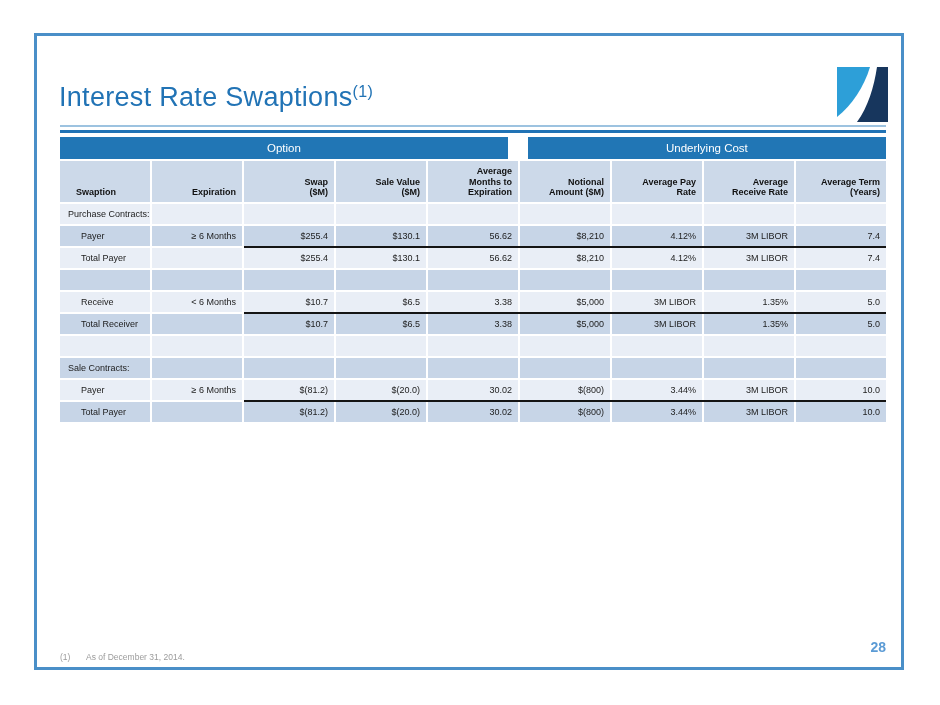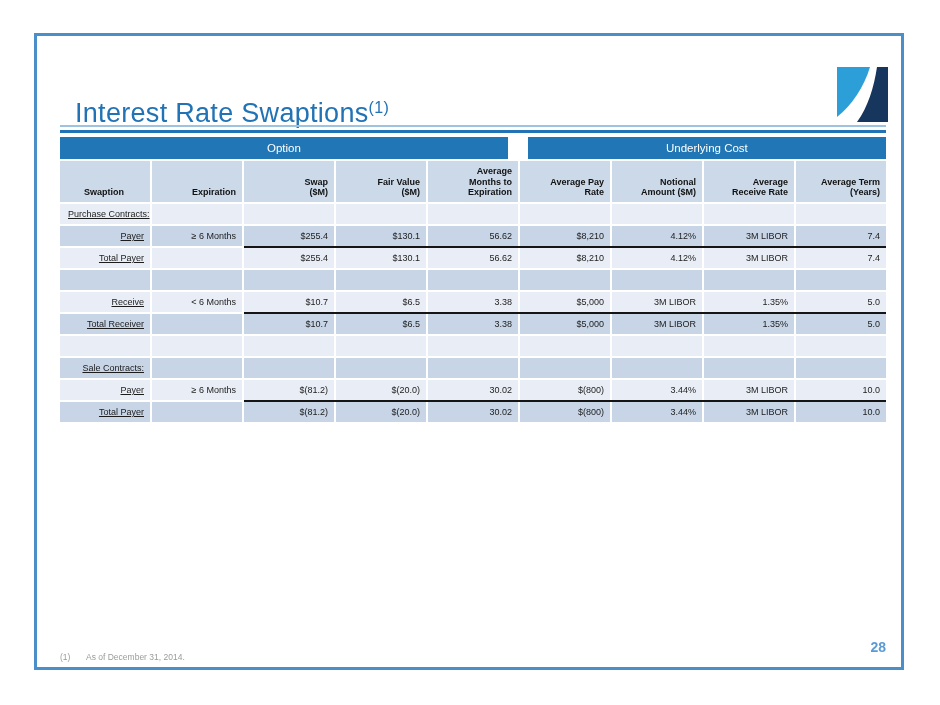--- a/index.html
+++ b/index.html
@@ -17,21 +17,21 @@
   .frame {
     position: absolute;
     left: 34px; top: 33px;
     width: 870px; height: 637px;
     border: 3px solid #4a8fc8;
   }
 
   .title {
     position: absolute;
     left: 59px; top: 82px;
-    margin: 16px;
+    margin: 0;
     font-size: 27px;
     font-weight: 400;
     letter-spacing: 0.3px;
     color: #2173b5;
     white-space: nowrap;
   }
   .title sup { font-size: 16px; vertical-align: 9px; }
 
   .rule-thin {
     position: absolute;
@@ -93,39 +93,39 @@
     font-weight: bold;
     font-size: 9px;
     line-height: 1.18;
     text-align: right;
     white-space: pre-line;
     color: #111;
   }
   .header-cell.first {
     justify-content: flex-start;
     text-align: right;
-    padding-left: 24px;
+    padding-left: 16px;
   }
 
   .data-row {
     position: relative;
     display: grid;
     grid-template-columns: repeat(9, 1fr);
     column-gap: 2px;
     margin-bottom: 2px;
     height: 20px;
   }
   .data-cell {
     line-height: 20px;
     padding: 0 6px;
     text-align: right;
     white-space: nowrap;
     overflow: hidden;
   }
-  .data-cell:first-child { text-align: right; padding-left: 8px; text-decoration: underline; }
+  .data-cell:first-child { text-align: left; padding-left: 8px; }
   .data-row.light .data-cell { background: #e9eef6; }
   .data-row.dark  .data-cell { background: #c7d5e7; }
   .data-row.indent .data-cell:first-child { padding-left: 21px; }
   .data-row.underline::after {
     content: "";
     position: absolute;
     left: 184px; right: 0;
     top: 100%;
     height: 2px;
     background: #141414;
@@ -175,29 +175,29 @@
     <div class="group-row">
       <div class="group-cell">Option</div>
       <div class="group-cell">Underlying Cost</div>
     </div>
 
     <div class="header-row">
       <div class="header-cell first">Swaption</div>
       <div class="header-cell">Expiration</div>
       <div class="header-cell">Swap
 ($M)</div>
-      <div class="header-cell">Fair Value
+      <div class="header-cell">Sale Value
 ($M)</div>
       <div class="header-cell">Average
 Months to
 Expiration</div>
+      <div class="header-cell">Notional
+Amount ($M)</div>
       <div class="header-cell">Average Pay
 Rate</div>
-      <div class="header-cell">Notional
-Amount ($M)</div>
       <div class="header-cell">Average
 Receive Rate</div>
       <div class="header-cell">Average Term
 (Years)</div>
     </div>
 
     <div class="data-row light">
       <div class="data-cell">Purchase Contracts:</div>
       <div class="data-cell"></div>
       <div class="data-cell"></div>

